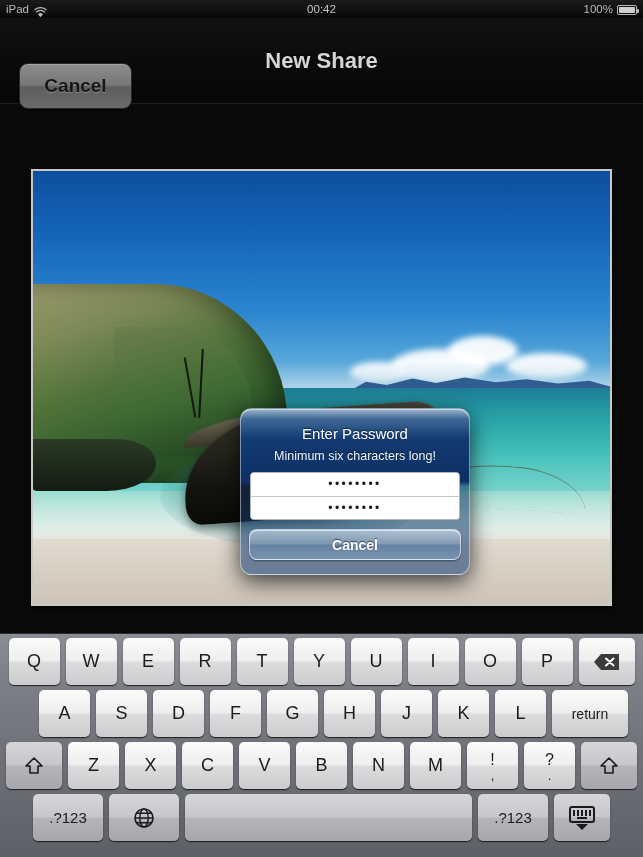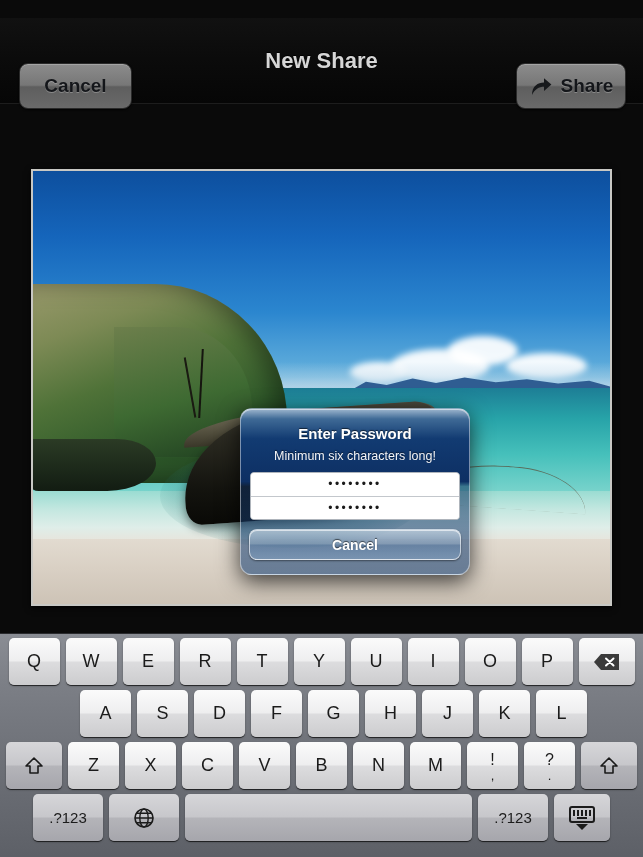--- a/index.html
+++ b/index.html
@@ -140,21 +140,21 @@
     position: absolute; left: 207px; top: 237px; width: 230px; height: 167px;
     border-radius: 12px;
     background: linear-gradient(180deg, #9fb7cf 0%, #3f6a96 6%, #123b72 18%, #0d2f63 44%,
                 rgba(14,45,92,.55) 47%, rgba(22,58,106,.55) 64%, rgba(30,70,120,.6) 100%);
     border: 1px solid rgba(255,255,255,.45);
     box-shadow: 0 6px 22px rgba(0,0,0,.75), inset 0 1px 0 rgba(255,255,255,.5);
     overflow: hidden;
   }
   #alert-title {
     margin-top: 16px; text-align: center; color: #fff;
-    font-size: 15px; font-weight: bold; text-shadow: 0 -1px 1px rgba(0,0,0,.6);
+    font-size: 15px; font-weight: normal; text-shadow: 0 -1px 1px rgba(0,0,0,.6);
   }
   #alert-msg {
     margin-top: 7px; text-align: center; color: #f2f4f8;
     font-size: 12.5px; text-shadow: 0 -1px 1px rgba(0,0,0,.55);
   }
   #fields {
     margin: 9px 9px 0 9px; background: #fff; border-radius: 4px;
     border: 1px solid #aeb4bb; overflow: hidden;
     box-shadow: inset 0 1px 2px rgba(0,0,0,.25);
   }
@@ -223,36 +223,45 @@
   .kb-arrow { width: 0; height: 0; border-left: 6px solid transparent; border-right: 6px solid transparent; border-top: 6px solid #1b1b1b; }
   .bs-ico { width: 27px; height: 18px; }
   .shift-ico { width: 20px; height: 20px; }
   .globe-ico { width: 22px; height: 22px; }
 </style>
 </head>
 <body>
 
 <div id="screen">
 
+  <div id="statusbar">
+    <div class="left">
+      <span>iPad</span>
+      <span class="wifi-ico">
+        <svg viewBox="0 0 16 13" width="13" height="11">
+          <path d="M8 12.2 L4.9 8.6 A4.6 4.6 0 0 1 11.1 8.6 Z" fill="#b9b9b9"></path>
+          <path d="M2.6 6.1 A8 8 0 0 1 13.4 6.1" stroke="#b9b9b9" stroke-width="1.6" fill="none"></path>
+          <path d="M0.6 3.3 A11.2 11.2 0 0 1 15.4 3.3" stroke="#b9b9b9" stroke-width="1.6" fill="none"></path>
+        </svg>
+      </span>
+    </div>
+    <div class="center">00:42</div>
+    <div class="right">
+      <span>100%</span>
+      <span class="batt-ico"></span>
+    </div>
+  </div>
 
   <div id="toolbar">
     <div id="nav-title">New Share</div>
 
     <div class="tbbtn" id="cancel-btn">
       <span>Cancel</span>
     </div>
 
-    <div class="tbbtn" id="share-btn">
-      <span class="share-ico">
-        <svg viewBox="0 0 24 22" width="24" height="22">
-          <path d="M3 20 C3 11 9 7.5 15 7.5 L15 3.2 L22.4 9.6 L15 16 L15 11.7 C10 11.7 5.6 14.2 3 20 Z" fill="#17191c"></path>
-        </svg>
-      </span>
-      <span>Share</span>
-    </div>
   </div>
 
   <div id="photo-frame">
     <div id="photo">
       <div class="sky"></div>
       <div class="cloud" style="left:62%; top:41%; width:17%; height:8%;"></div>
       <div class="cloud" style="left:72%; top:38%; width:12%; height:7%;"></div>
       <div class="cloud" style="left:82%; top:42%; width:14%; height:6%;"></div>
       <div class="cloud" style="left:55%; top:44%; width:10%; height:5%;"></div>
       <div class="haze"></div>
@@ -316,20 +325,21 @@
     <div class="krow" id="row2">
       <div class="key letter">A</div>
       <div class="key letter">S</div>
       <div class="key letter">D</div>
       <div class="key letter">F</div>
       <div class="key letter">G</div>
       <div class="key letter">H</div>
       <div class="key letter">J</div>
       <div class="key letter">K</div>
       <div class="key letter">L</div>
+      <div class="key" id="key-return">return</div>
     </div>
 
     <div class="krow" id="row3">
       <div class="key shift dark">
         <span class="shift-ico">
           <svg viewBox="0 0 20 20" width="20" height="20">
             <path d="M10 2 L18 10 L14 10 L14 17 L6 17 L6 10 L2 10 Z" fill="none" stroke="#1b1b1b" stroke-width="1.6" stroke-linejoin="round"></path>
           </svg>
         </span>
       </div>

